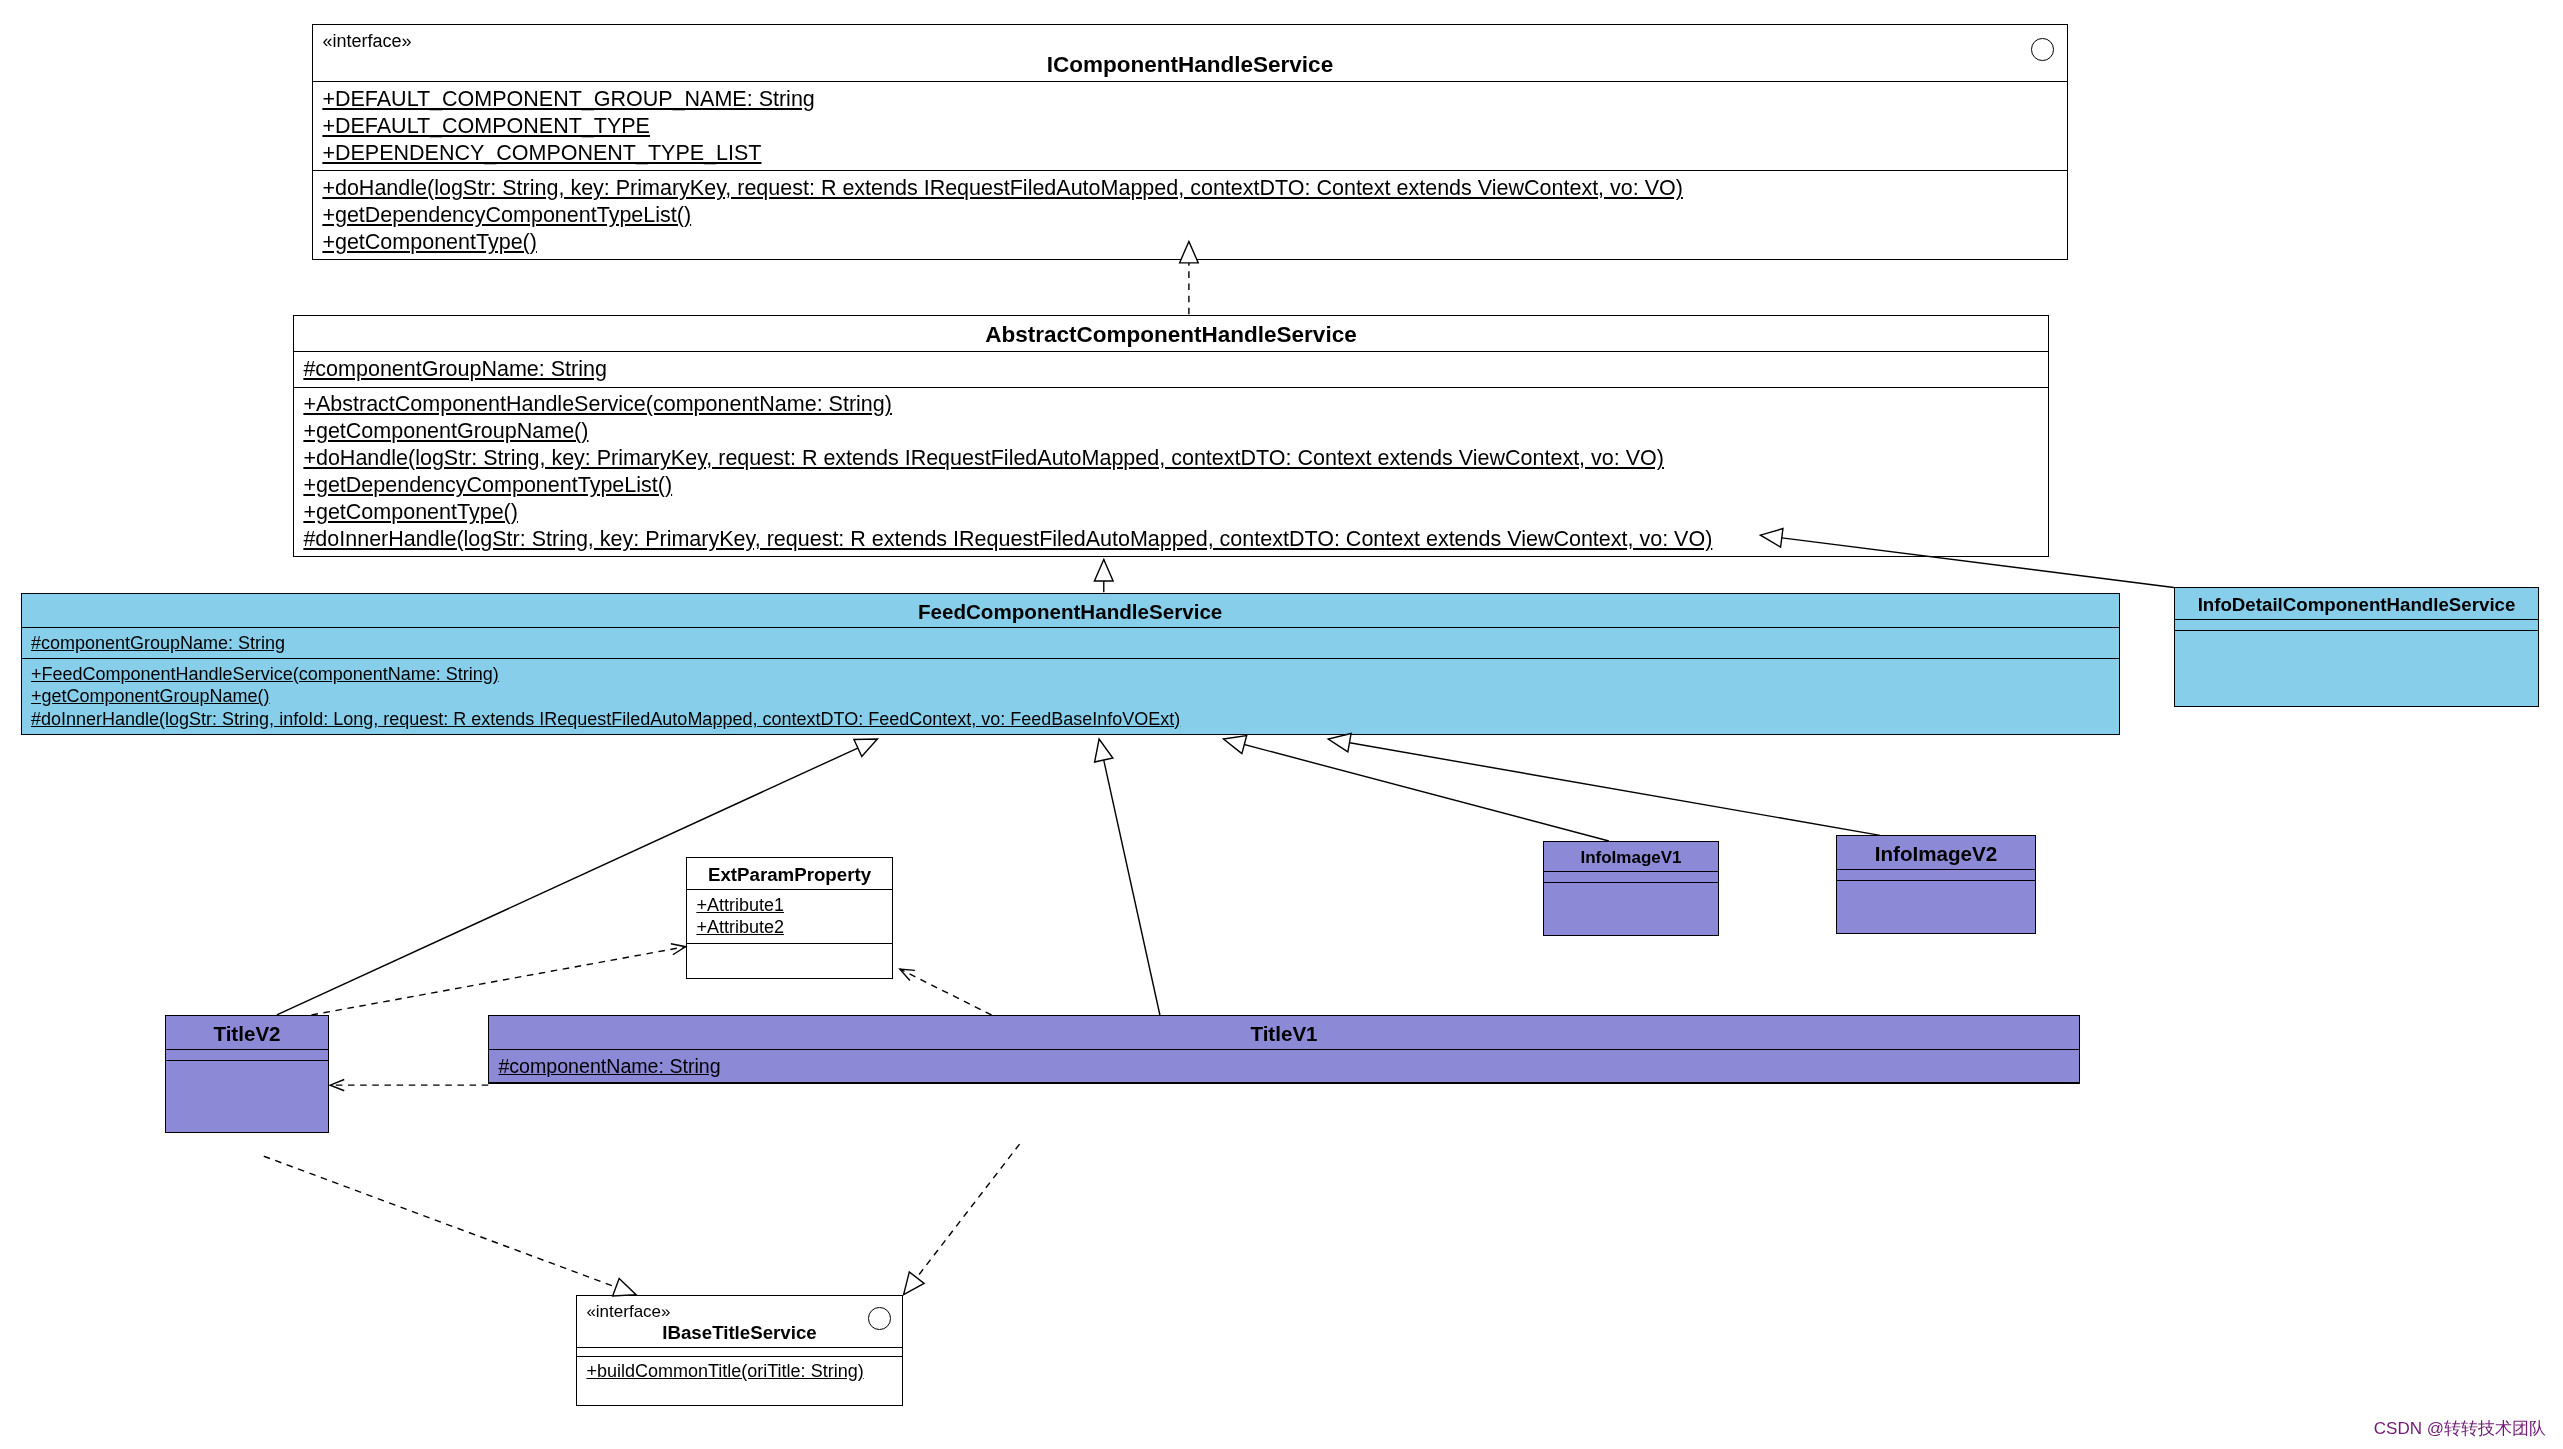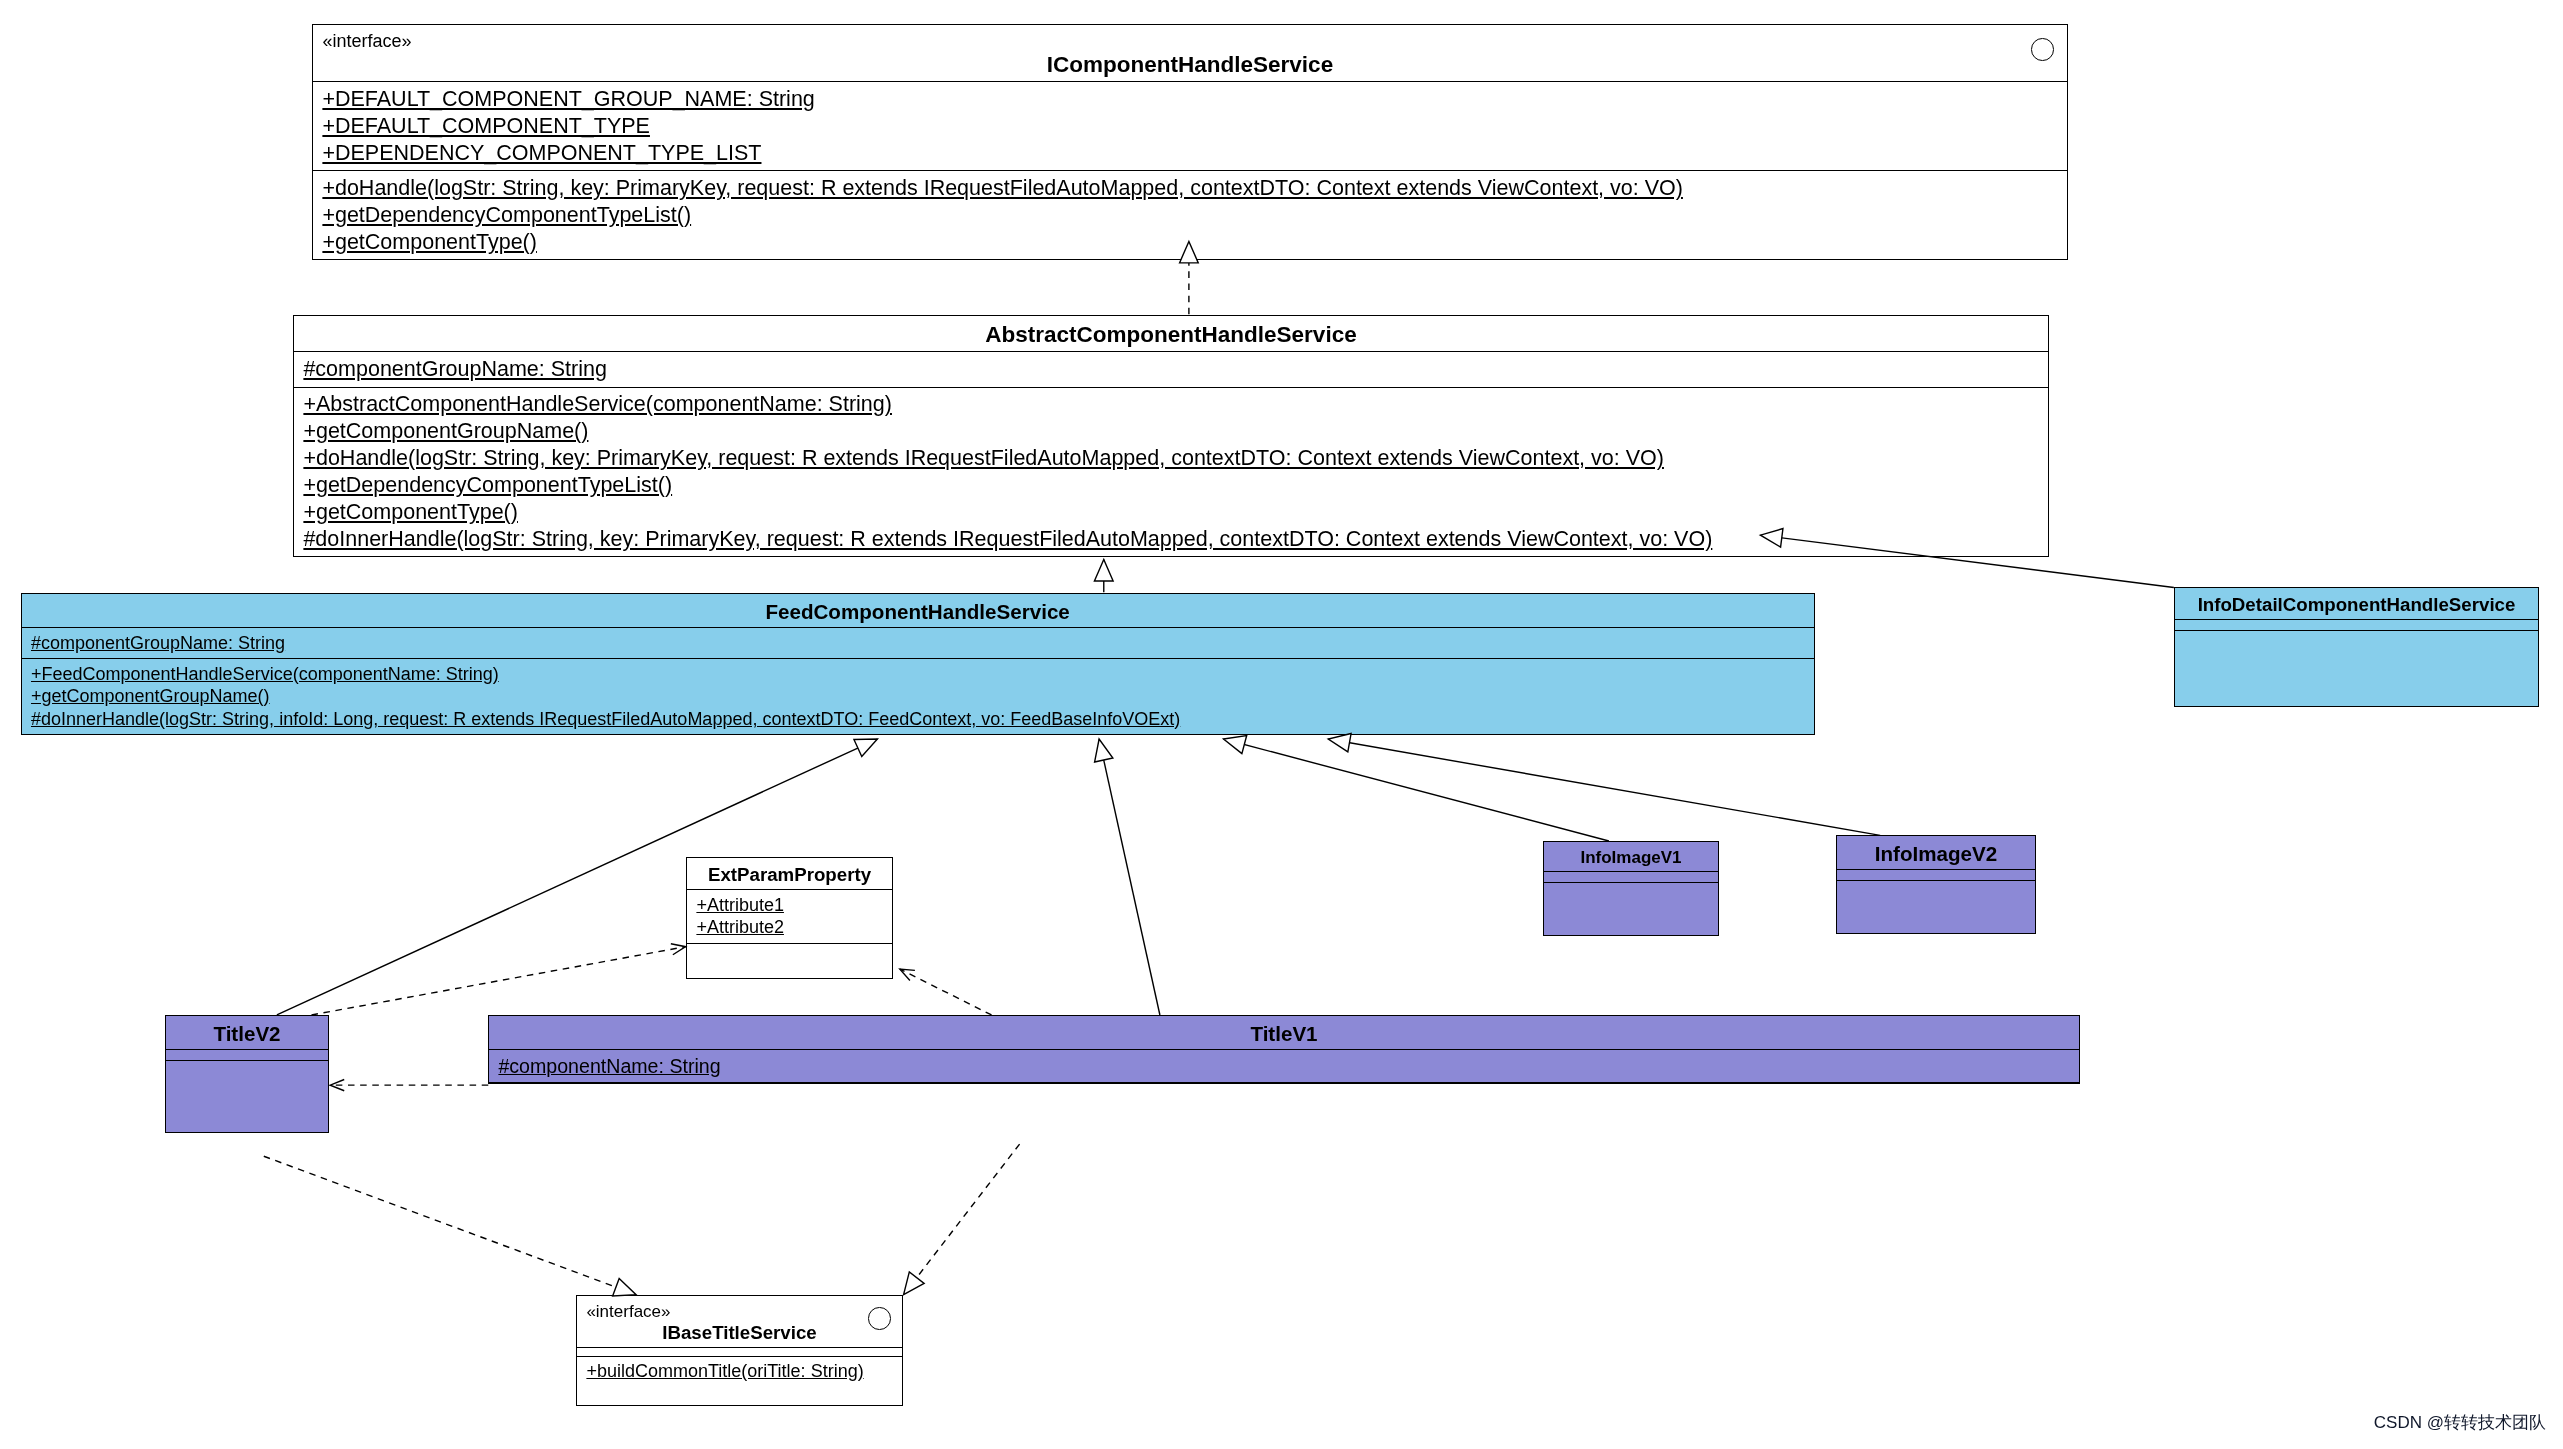--- a/index.html
+++ b/index.html
@@ -7,21 +7,21 @@
   .box { position:absolute; border:1.4px solid #000; background:#fff; box-sizing:border-box; }
   .hdr { font-weight:bold; text-align:center; font-size:22.5px; padding:5.6px 9.4px 3.7px; box-sizing:border-box; }
   .stereo { font-size:18px; font-weight:normal; text-align:left; }
   .sep { border-top:1.4px solid #000; }
   .sec { font-size:21.5px; padding:3.7px 9.4px; box-sizing:border-box; line-height:1.25;text-decoration:underline; }
   .small .hdr { font-size:20.6px; }
   .small .sec { font-size:18px; line-height:1.25; }
   .blue  { background:#87CEEB; }
   .purple{ background:#8C89D6; }
   .ocircle{ position:absolute; width:20.6px; height:20.6px; border:1.4px solid #000; border-radius:50%; background:#fff; }
-  .watermark { position:absolute; right:17px; bottom:16px; font-size:17px; color:#0f172a; }
+  .watermark { position:absolute; right:17px; bottom:10px; font-size:17px; color:#701a75; }
   svg { position:absolute; left:0; top:0; pointer-events:none; }
 </style>
 </head>
 <body>
 
 <div class="canvas">
 
   <div class="box" style="left:312px; top:24px; width:1756px;">
     <div class="hdr">
       <div class="stereo">«interface»</div>
@@ -52,21 +52,21 @@
     <div class="sec">
       <div>+AbstractComponentHandleService(componentName: String)</div>
       <div>+getComponentGroupName()</div>
       <div>+doHandle(logStr: String, key: PrimaryKey, request: R extends IRequestFiledAutoMapped, contextDTO: Context extends ViewContext, vo: VO)</div>
       <div>+getDependencyComponentTypeList()</div>
       <div>+getComponentType()</div>
       <div>#doInnerHandle(logStr: String, key: PrimaryKey, request: R extends IRequestFiledAutoMapped, contextDTO: Context extends ViewContext, vo: VO)</div>
     </div>
   </div>
 
-  <div class="box blue small" style="left:20.6px; top:593px; width:1794px;">
+  <div class="box blue small" style="left:20.6px; top:593px; width:2099px;">
     <div class="hdr" style="font-size:20.6px;">FeedComponentHandleService</div>
     <div class="sep"></div>
     <div class="sec">
       <div>#componentGroupName: String</div>
     </div>
     <div class="sep"></div>
     <div class="sec">
       <div>+FeedComponentHandleService(componentName: String)</div>
       <div>+getComponentGroupName()</div>
       <div>#doInnerHandle(logStr: String, infoId: Long, request: R extends IRequestFiledAutoMapped, contextDTO: FeedContext, vo: FeedBaseInfoVOExt)</div>

